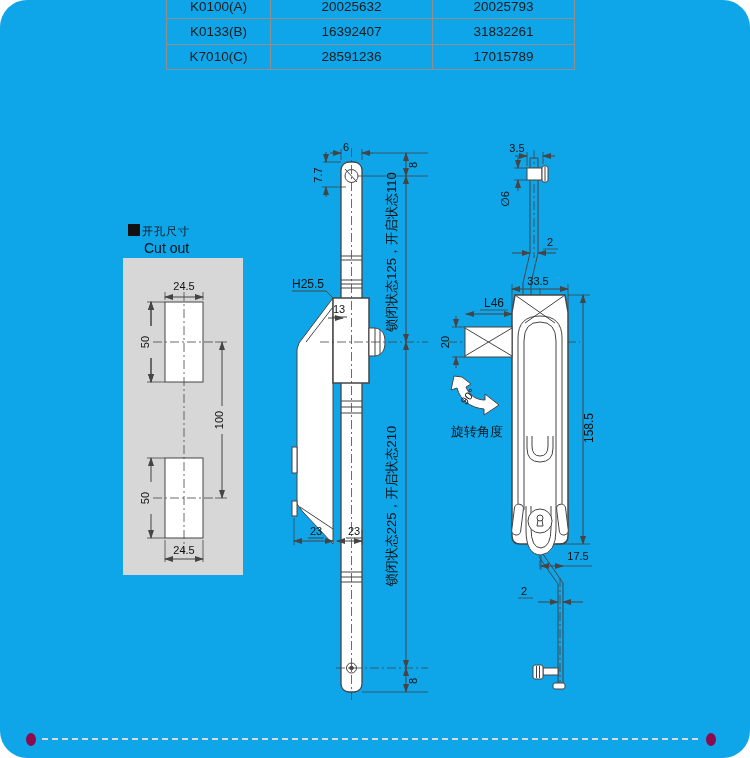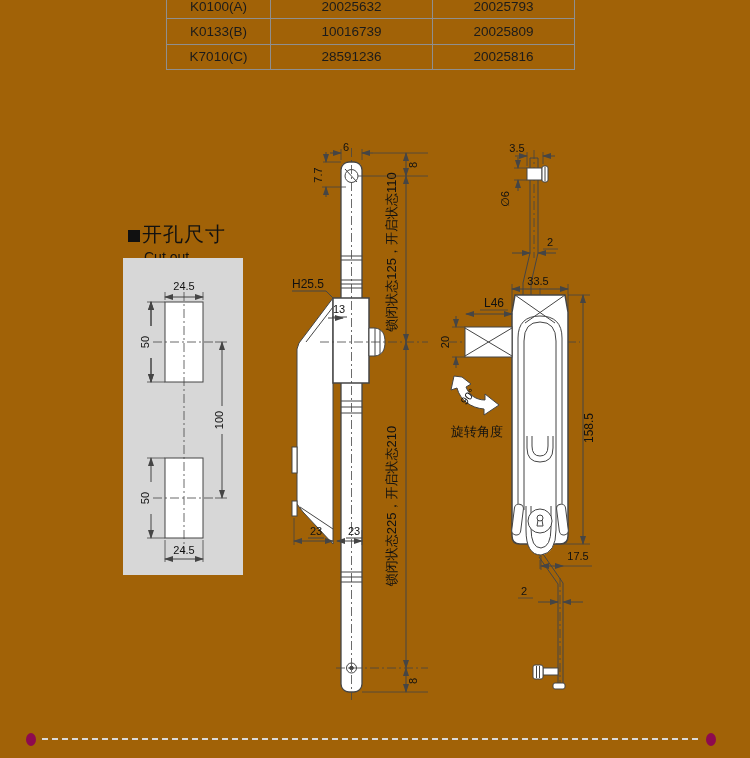--- a/index.html
+++ b/index.html
@@ -1,25 +1,25 @@
 <!DOCTYPE html>
 <html><head>
 <meta charset="utf-8">
 <style>
   html,body{margin:0;padding:0;background:#fff;}
-  .page{position:relative;width:750px;height:758px;background:#a16207;overflow:hidden;
-        font-family:"Liberation Sans",sans-serif;}
+  .page{position:relative;width:750px;height:758px;background:#0ea5e9;overflow:hidden;
+        font-family:"Liberation Sans",sans-serif;border-radius:27px;}
   
   .parts-table{position:absolute;left:166px;top:-7px;border-collapse:collapse;table-layout:fixed;}
   .parts-table td{border:1px solid #8f8f8f;height:24.4px;padding:0;text-align:center;
         vertical-align:middle;font-size:13.5px;color:#1b1b1b;}
   
   .sec-head{position:absolute;left:128px;top:221px;}
   .sq{display:inline-block;width:12px;height:12px;background:#111;vertical-align:-1px;}
-  .head-cn{font-size:20px;color:#111;letter-spacing:1px;display:inline-block;margin-left:2px;}
+  .head-cn{font-size:11px;color:#111;letter-spacing:1px;display:inline-block;margin-left:2px;}
   .head-en{font-size:14px;color:#111;margin:1px 0 3px 16px;}
   .cut-panel{position:absolute;left:123px;top:258px;width:120px;height:317px;background:#d7d7d7;}
   
   svg{position:absolute;overflow:visible;}
   .ln  *{stroke:#454545;fill:none;stroke-width:1;}
   .ln .w{fill:#fff;}
   .ln .cl{stroke-dasharray:9 3 2 3;stroke-width:.8;}
   .ln .ext{stroke-width:.8;}
   .ln .thk{stroke-width:1.5;}
   text, .ln text{stroke:none;fill:#111;font-family:"Liberation Sans",sans-serif;}
@@ -43,27 +43,27 @@
         <col style="width:142px">
       </colgroup>
     <tbody>
       <tr>
         <td>K0100(A)</td>
         <td>20025632</td>
         <td>20025793</td>
       </tr>
       <tr>
         <td>K0133(B)</td>
-        <td>10016739</td>
-        <td>20025809</td>
+        <td>16392407</td>
+        <td>31832261</td>
       </tr>
       <tr>
         <td>K7010(C)</td>
         <td>28591236</td>
-        <td>20025816</td>
+        <td>17015789</td>
       </tr>
     </tbody>
   </table>
 
   <div class="sec-head">
     <span class="sq"></span><span class="head-cn">开孔尺寸</span>
     <div class="head-en">Cut out</div>
   </div>
 
   <div class="cut-panel"></div>

